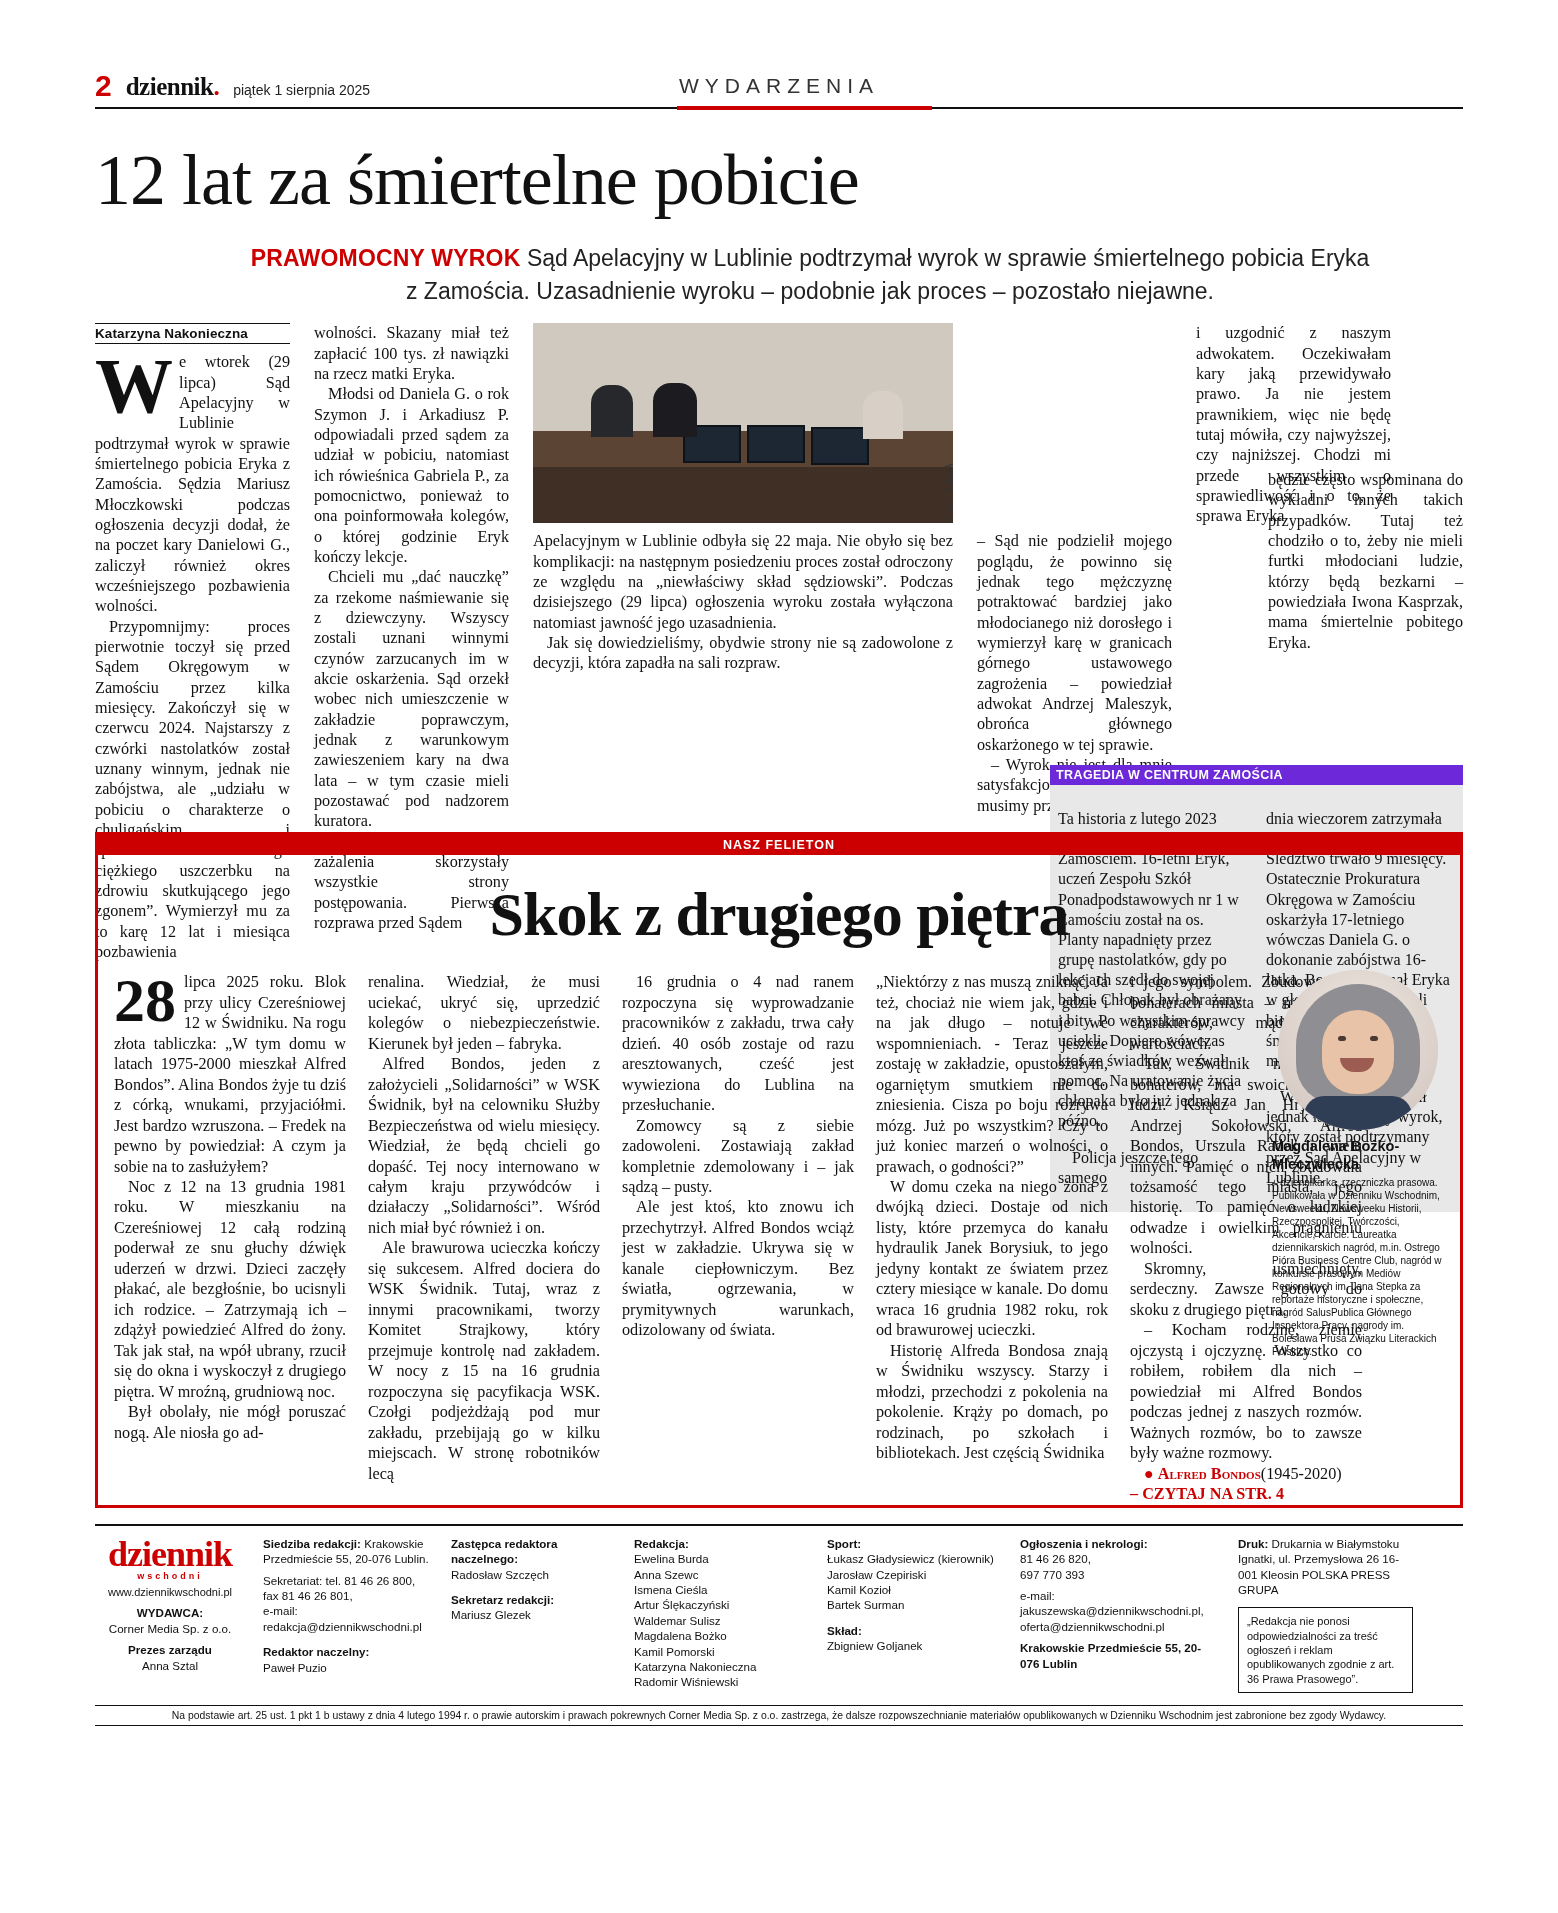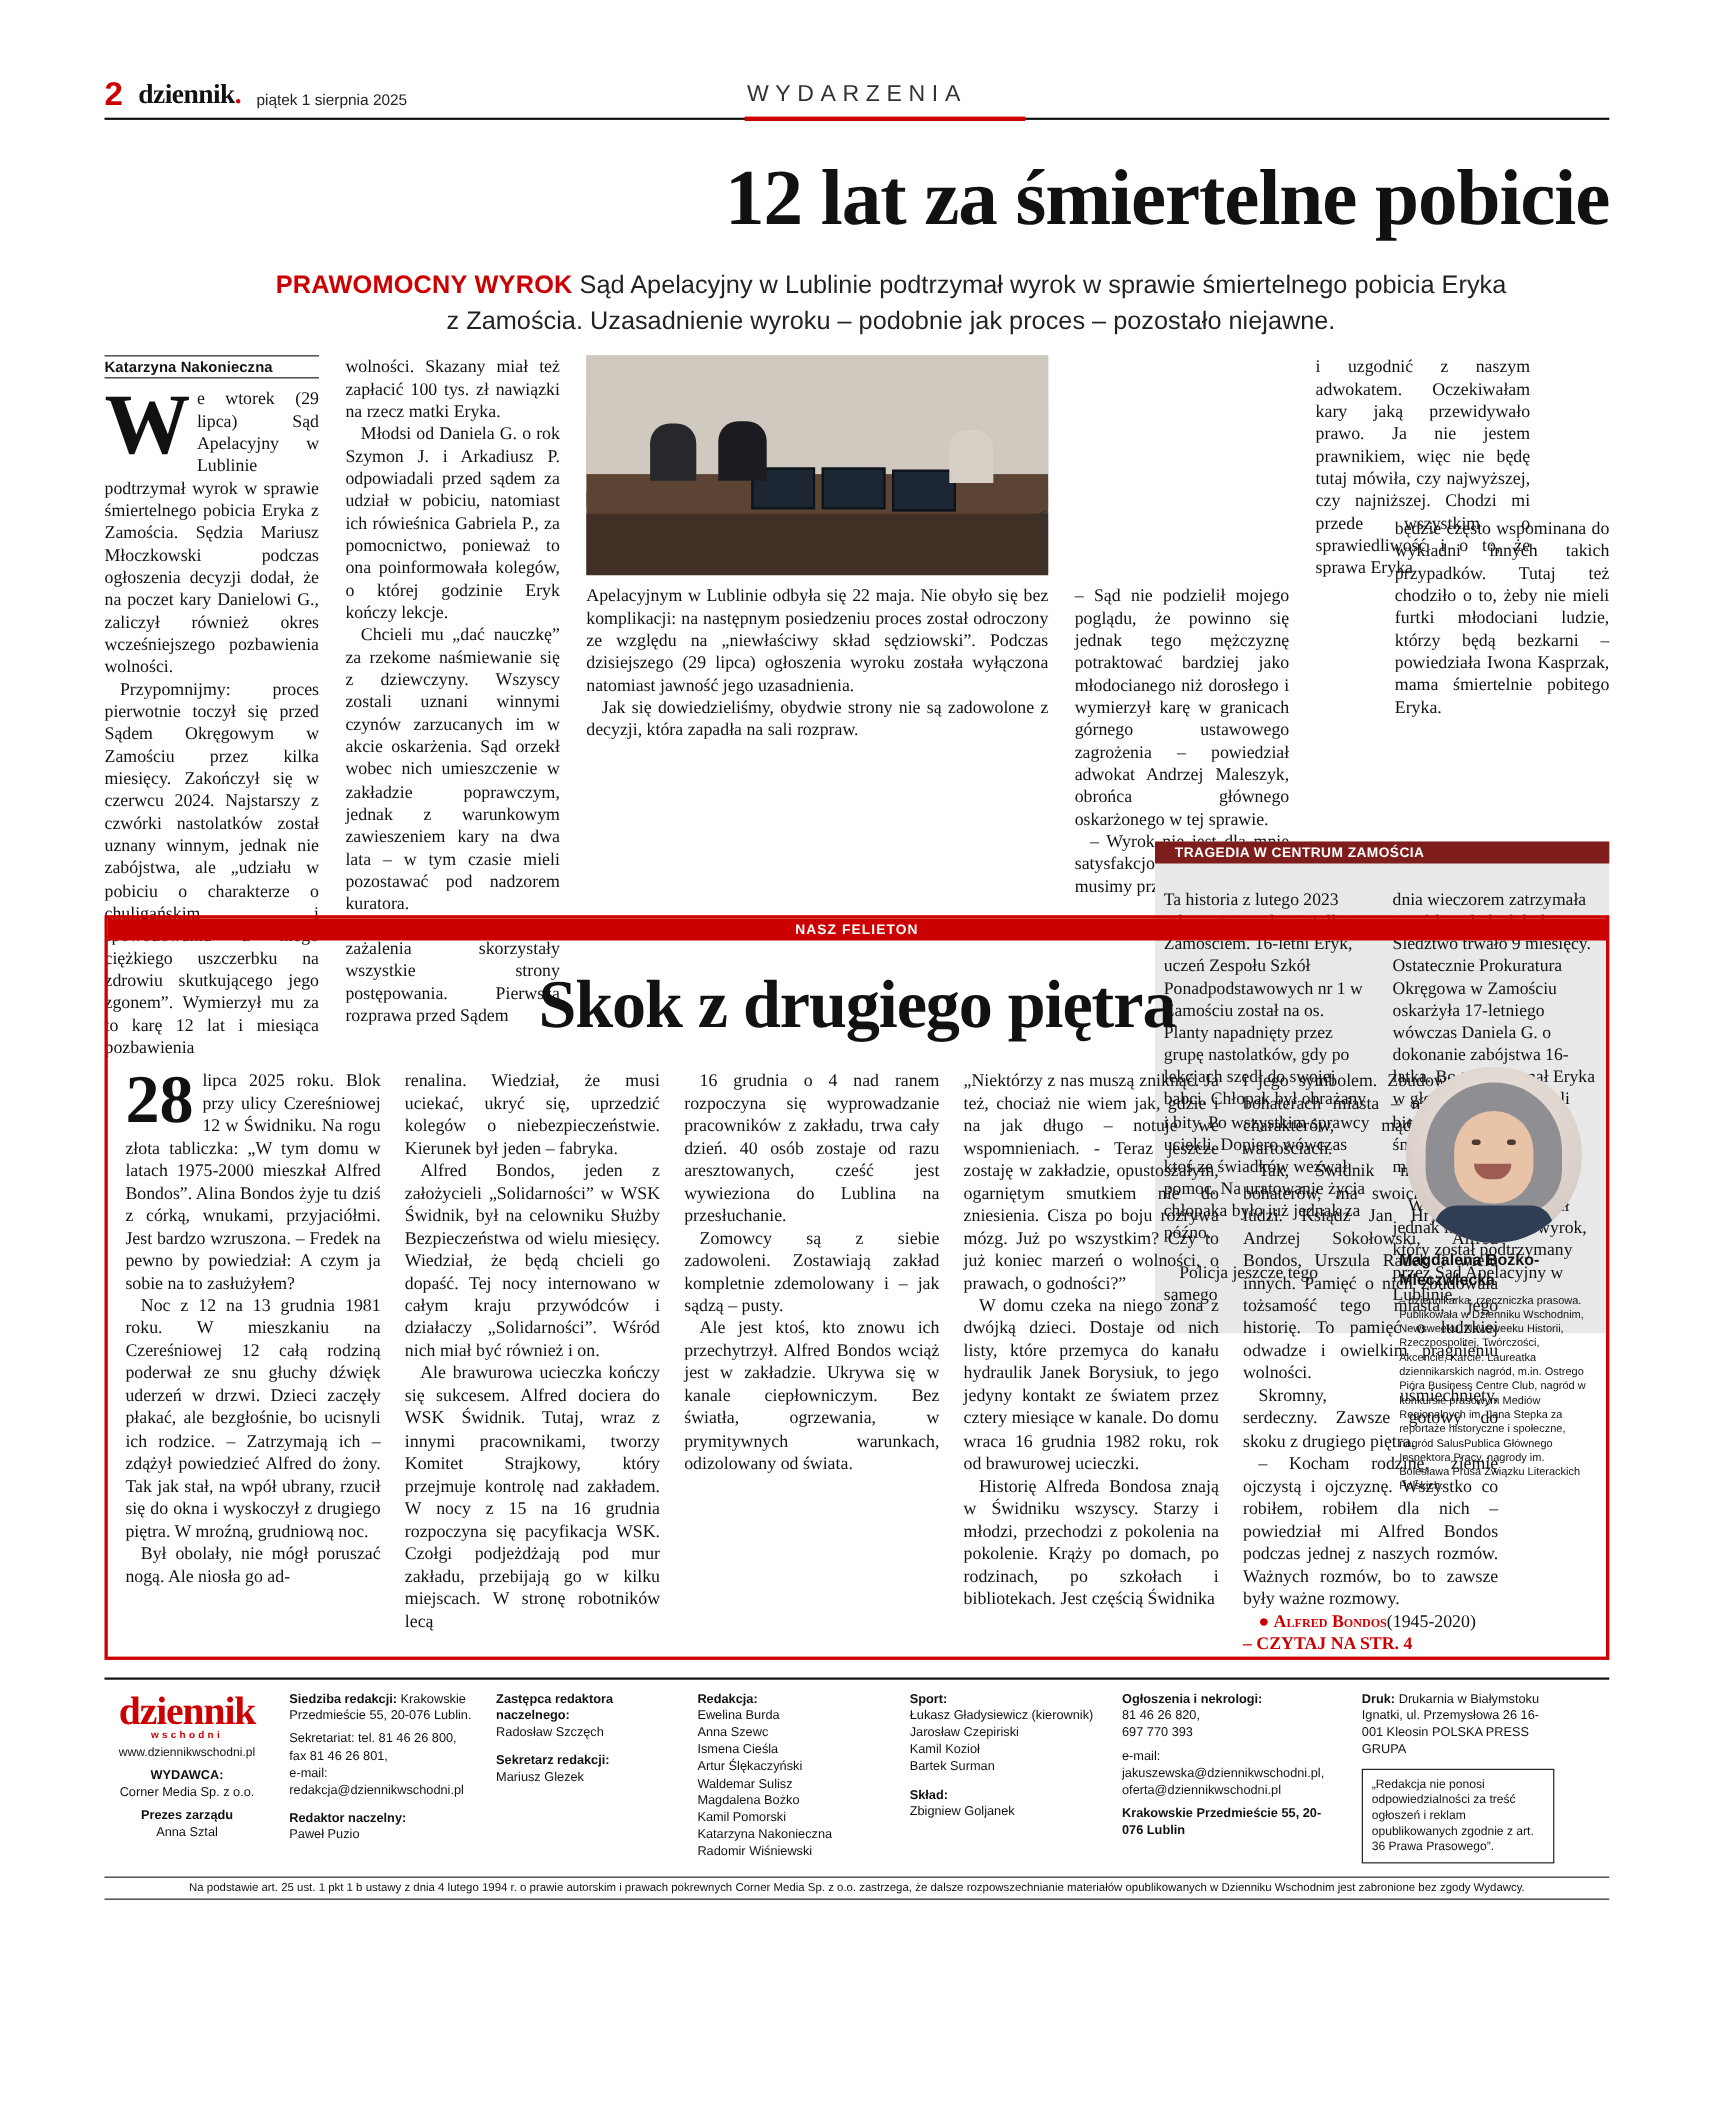--- a/index.html
+++ b/index.html
@@ -26,21 +26,21 @@
   .section-word {
     position:absolute; left:50%; transform:translateX(-50%); bottom:3px;
     font-family:"Liberation Sans", sans-serif; font-size:21px; letter-spacing:6px; color:#333;
   }
   .rule-top { border-bottom:2px solid #111; margin-top:6px; }
   .rule-accent { height:4px; width:255px; background:#cc0000; margin-left:auto; margin-right:auto; position:relative; left:25px; top:-3px; }
 
   
   h1.head {
     font-family:"Liberation Serif", serif;
-    font-size:72px; font-weight:700; text-align:right;
+    font-size:72px; font-weight:400; text-align:left;
     margin:26px 0 20px 0; letter-spacing:-1px;
   }
   .lead {
     font-family:"Liberation Sans", sans-serif;
     font-size:23px; line-height:1.42; text-align:center;
     margin:0 0 16px 150px; max-width:1130px;
   }
   .lead b.kicker { color:#cc0000; font-weight:700; letter-spacing:0.2px; }
   .lead .lead-text { color:#222; }
 
@@ -85,22 +85,22 @@
   .photo-credit {
     position:absolute; right:-2px; bottom:4px;
     font-family:"Liberation Sans", sans-serif; font-size:10px; color:#333;
     writing-mode:vertical-rl; transform:rotate(180deg); letter-spacing:0.5px;
   }
   .photo-caption-gap { height:8px; }
 
   
   .greybox { background:#e8e8e8; padding:0; }
   .grey-head {
-    background:#7f1d1d; color:#fff; font-family:"Liberation Sans", sans-serif;
-    font-size:12.5px; font-weight:700; letter-spacing:0.4px; padding:3px 18px;
+    background:#6d28d9; color:#fff; font-family:"Liberation Sans", sans-serif;
+    font-size:12.5px; font-weight:700; letter-spacing:0.4px; padding:3px 6px;
   }
   .greybox .inner { padding:8px 8px 8px 8px; }
   .greybox p { font-size:16px; line-height:1.26; text-indent:0; }
 
   
   .felieton {
     border:3px solid #cc0000; margin-top:22px; padding:0 16px 0 16px; position:relative;
   }
   .fel-band {
     background:#cc0000; color:#fff; text-align:center;

